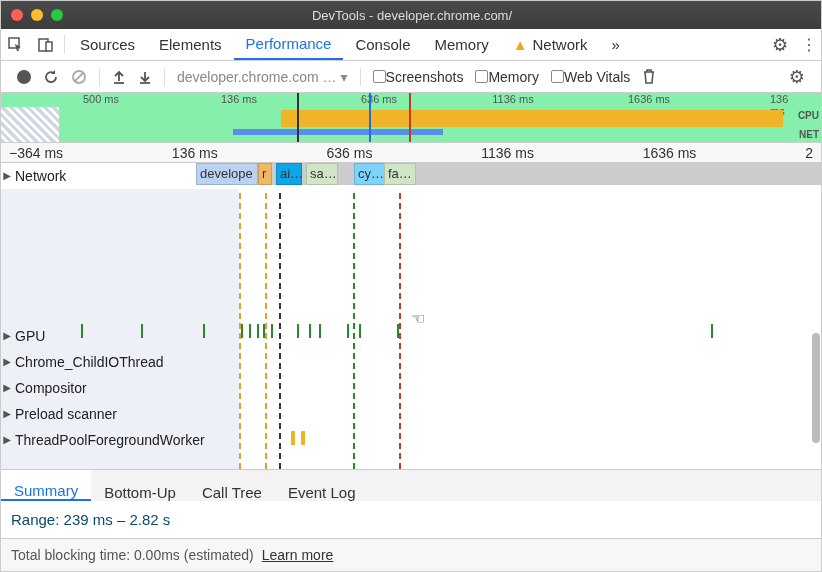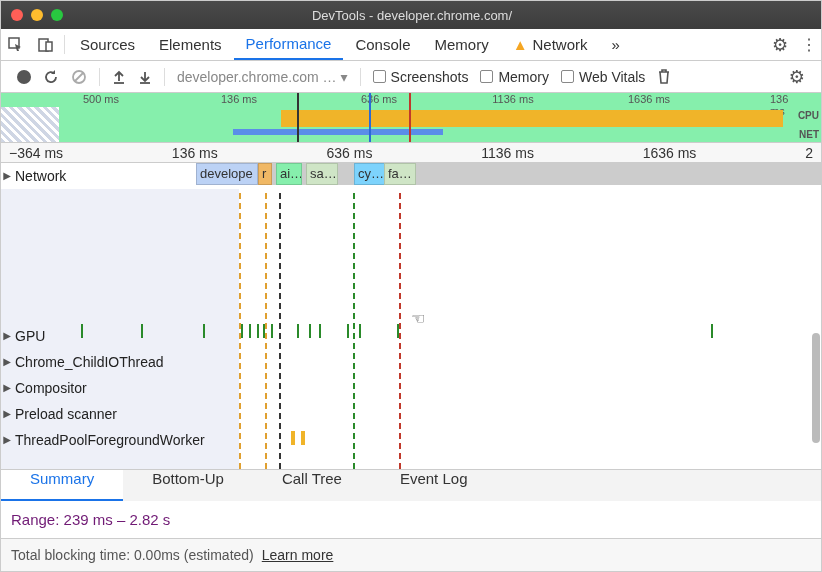--- a/index.html
+++ b/index.html
@@ -13,21 +13,21 @@
 .tabs .ic { width: 30px; display: flex; align-items: center; justify-content: center; color: #555; }
 .tabs .sep { width: 1px; background: #ddd; margin: 6px 3px; }
 .tabs .tab { padding: 0 12px; display: flex; align-items: center; font-size: 15px; color: #333; cursor: pointer; gap: 5px; }
 .tabs .tab.active { color: #1a73e8; border-bottom: 2px solid #1a73e8; }
 .tabs .spacer { flex: 1; }
 .toolbar { height: 32px; border-bottom: 1px solid #ccc; display: flex; align-items: center; padding: 0 16px; gap: 12px; font-size: 14px; color: #333; }
 .toolbar .circle { width: 14px; height: 14px; border-radius: 50%; background: #555; }
 .toolbar .ic { color: #555; display:flex; align-items:center; justify-content:center; }
 .toolbar .vsep { width:1px; background:#ddd; height:18px; }
 .toolbar .urlsel { color:#888; display:flex; align-items:center; gap:4px; }
-.chk { display:flex; align-items:center; gap:5px; }
+.chk { display:flex; align-items:center; }
 .chk .box { width:13px; height:13px; border:1px solid #888; border-radius:2px; }
 .overview { height: 50px; border-bottom: 1px solid #ccc; position: relative; background:#86efac; }
 .ov-ticks { height:14px; display:flex; font-size:11px; color:#555; position:relative; }
 .ov-ticks span { position:absolute; transform:translateX(-50%); }
 .ov-band { position:absolute; left:280px; right:38px; top:17px; height:17px; background:#f0b429; }
 .ov-band2 { position:absolute; left:232px; top:36px; width:210px; height:6px; background:#5a8ee8; }
 .ov-labels { position:absolute; right:2px; font-size:10px; color:#555; font-weight:600; }
 .ov-hatch { position:absolute; left:0; top:14px; width:58px; bottom:0; background:repeating-linear-gradient(45deg,#cfd6e4,#cfd6e4 3px,#fff 3px,#fff 6px); }
 .ruler { height:20px; background:#f7f7f7; border-bottom:1px solid #ccc; display:flex; font-size:14px; color:#333; font-weight:500; justify-content:space-between; padding:0 8px; align-items:center; }
 .flame { flex:1; position:relative; background:#fff; overflow:hidden; }
@@ -35,23 +35,23 @@
 .row .tri { width:12px; text-align:center; color:#555; font-size:10px; }
 .row .label { padding-left:2px; }
 .net-track { position:absolute; left:195px; top:0; right:0; height:22px; background:#ccc; }
 .net-item { position:absolute; top:0; height:22px; font-size:13px; color:#333; overflow:hidden; white-space:nowrap; padding:2px 3px; border:1px solid rgba(0,0,0,.15); }
 .bg-blue { position:absolute; left:0; top:22px; width:238px; bottom:0; background:#eef0f8; }
 .vline { position:absolute; top:0; bottom:0; width:0; border-left:2px dashed; }
 .gpu-ticks { position:absolute; height:16px; }
 .gpu-ticks span { position:absolute; width:2px; background:#2a8a2a; height:14px; top:1px; }
 .thread-rows { position:absolute; left:0; right:0; top:160px; }
 .bottom-tabs { height:32px; border-top:1px solid #ccc; background:#f3f3f3; display:flex; align-items:stretch; font-size:15px; }
-.bottom-tabs .tab { padding:0 29px; display:flex; align-items:flex-start; color:#333; cursor:pointer; }
+.bottom-tabs .tab { padding:0 13px; display:flex; align-items:flex-end; color:#333; cursor:pointer; }
 .bottom-tabs .tab.active { border-bottom:2px solid #1a73e8; color:#1a73e8; background:#fff; }
-.summary { padding:10px 10px; font-size:15px; color:#701a75; background:#fff; }
+.summary { padding:10px 10px; font-size:15px; color:#0c4a6e; background:#fff; }
 .footer { border-top:1px solid #ccc; padding:8px 10px; font-size:14px; color:#555; background:#f7f7f7; display:flex; gap:8px; }
 .footer a { color:#333; text-decoration:underline; cursor:pointer; }
 .warn { color:#f5a623; }
 svg { display:block; }
 .scrollbar { position:absolute; right:1px; width:8px; background:#bbb; border-radius:4px; }
 </style>
 </head>
 <body>
 
 <div class="titlebar">
@@ -194,21 +194,21 @@
   <div class="vline" style="left:352px;border-color:#2a8a2a"></div>
   <div class="vline" style="left:398px;border-color:#c0392b"></div>
 
   <div class="row" style="position:absolute;top:0;left:0;right:0;background:#fff;">
     <span class="tri">▶</span>
     <span class="label">Network</span>
   </div>
   <div class="net-track" id="net-track">
       <div class="net-item" style="left: 0px; width: 62px; background: rgb(188, 210, 245);">develope</div>
       <div class="net-item" style="left: 62px; width: 14px; background: rgb(240, 184, 101);">r</div>
-      <div class="net-item" style="left: 80px; width: 26px; background: #86efac;">ai…</div>
+      <div class="net-item" style="left: 80px; width: 26px; background: #0ea5e9;">ai…</div>
       <div class="net-item" style="left: 110px; width: 32px; background: rgb(207, 229, 198);">sa…</div>
       <div class="net-item" style="left: 158px; width: 32px; background: #7dd3fc;">cy…</div>
       <div class="net-item" style="left: 188px; width: 32px; background: rgb(207, 229, 198);">fa…</div>
     </div>
 
   <div class="gpu-ticks" style="top:160px;left:0;right:0;">
     <span style="left:80px"></span>
       <span style="left:140px"></span>
       <span style="left:202px"></span>
     <span style="left:240px"></span>

